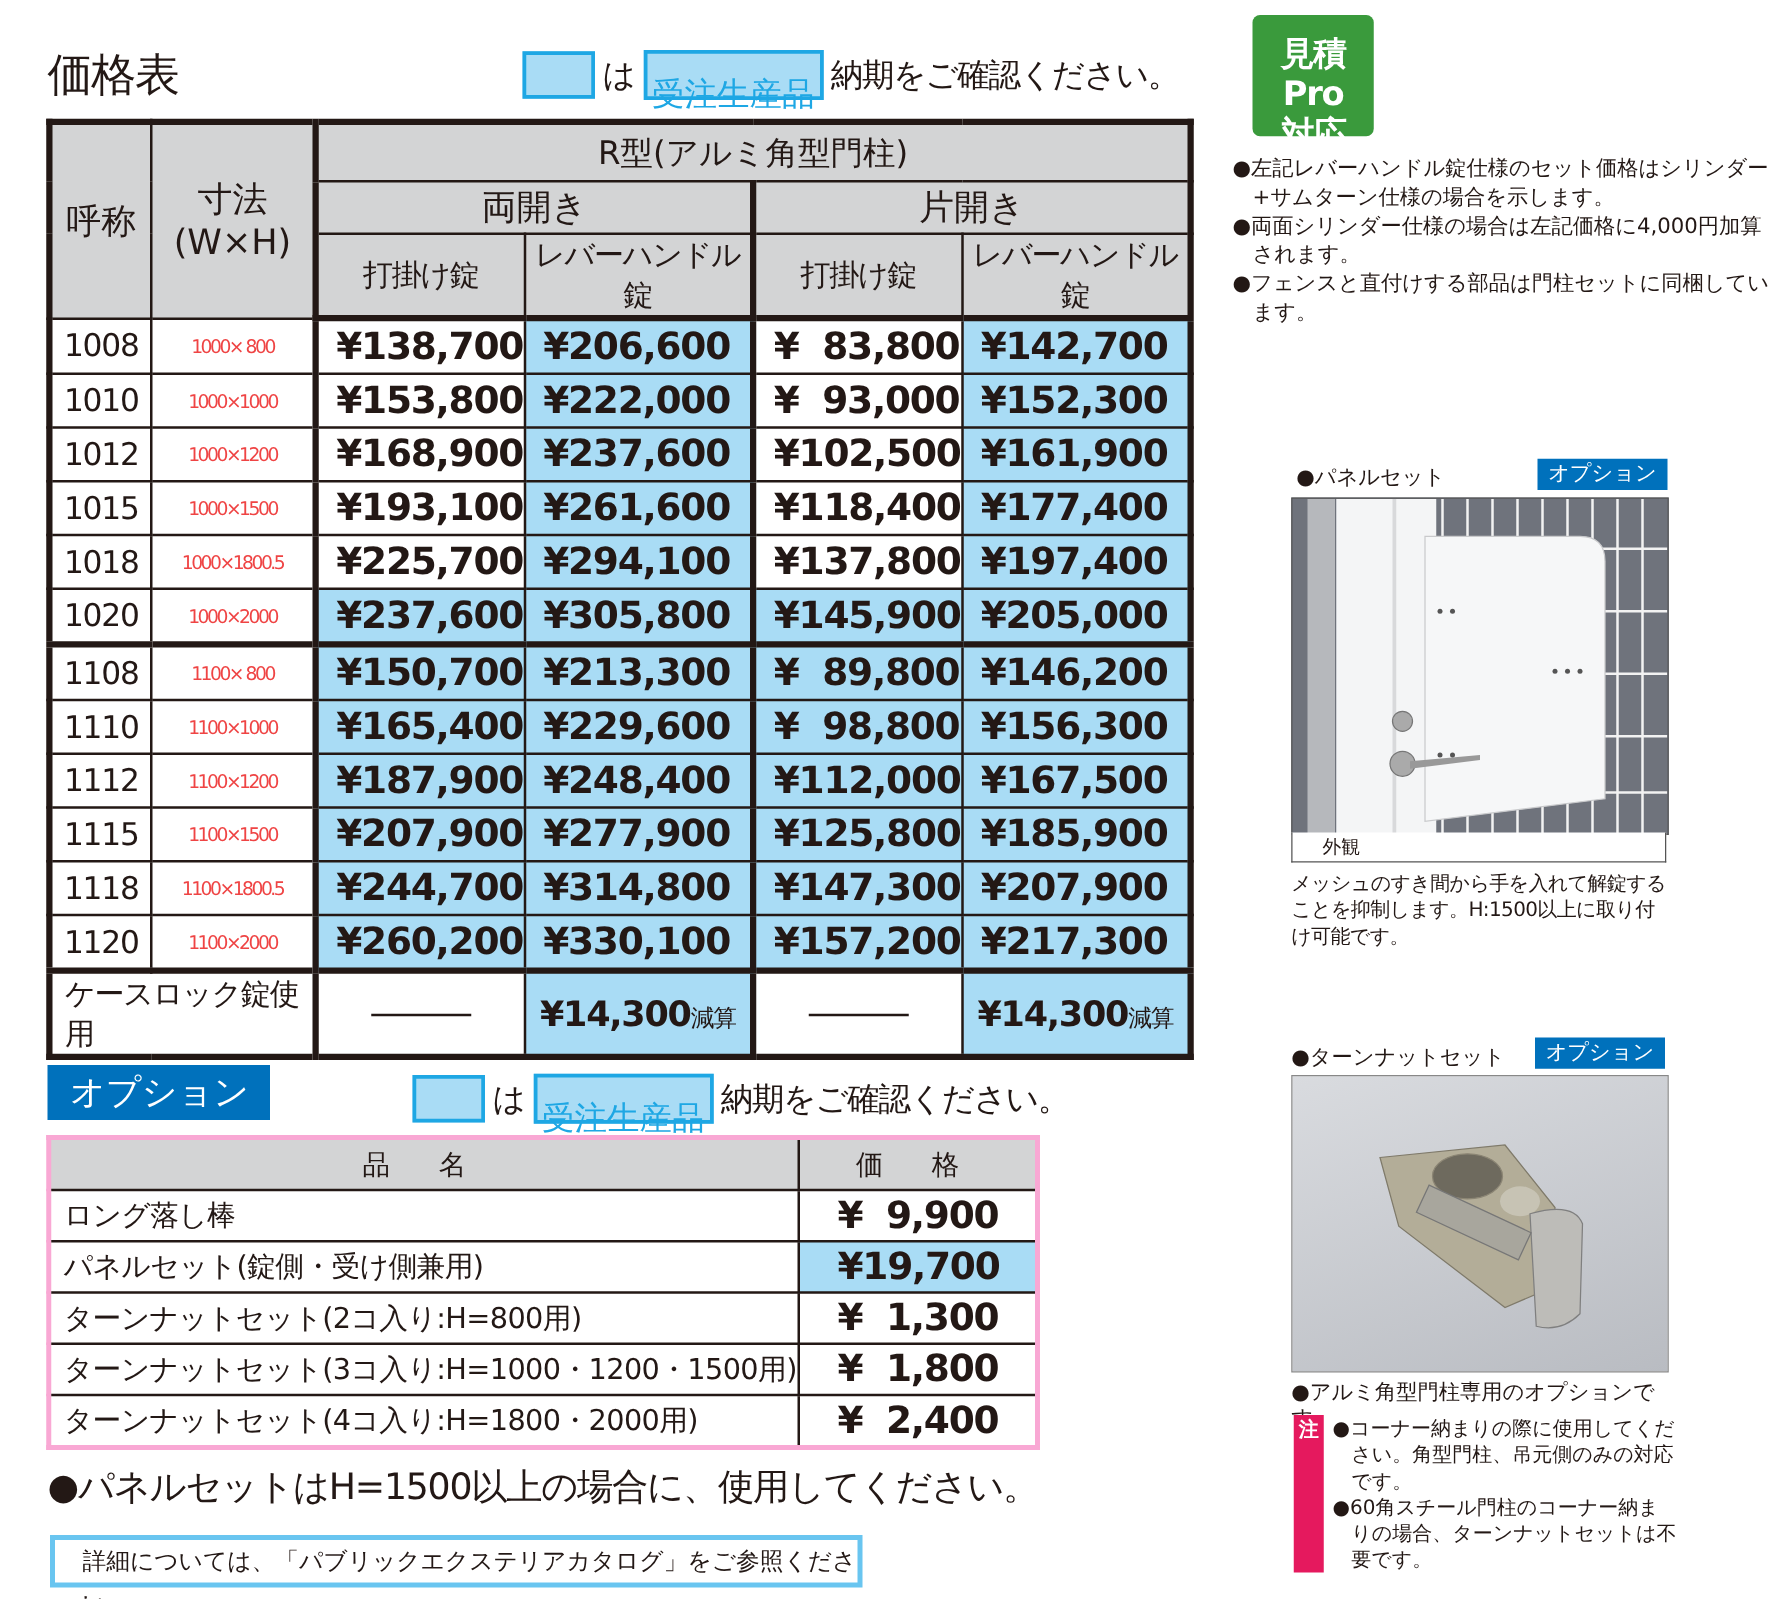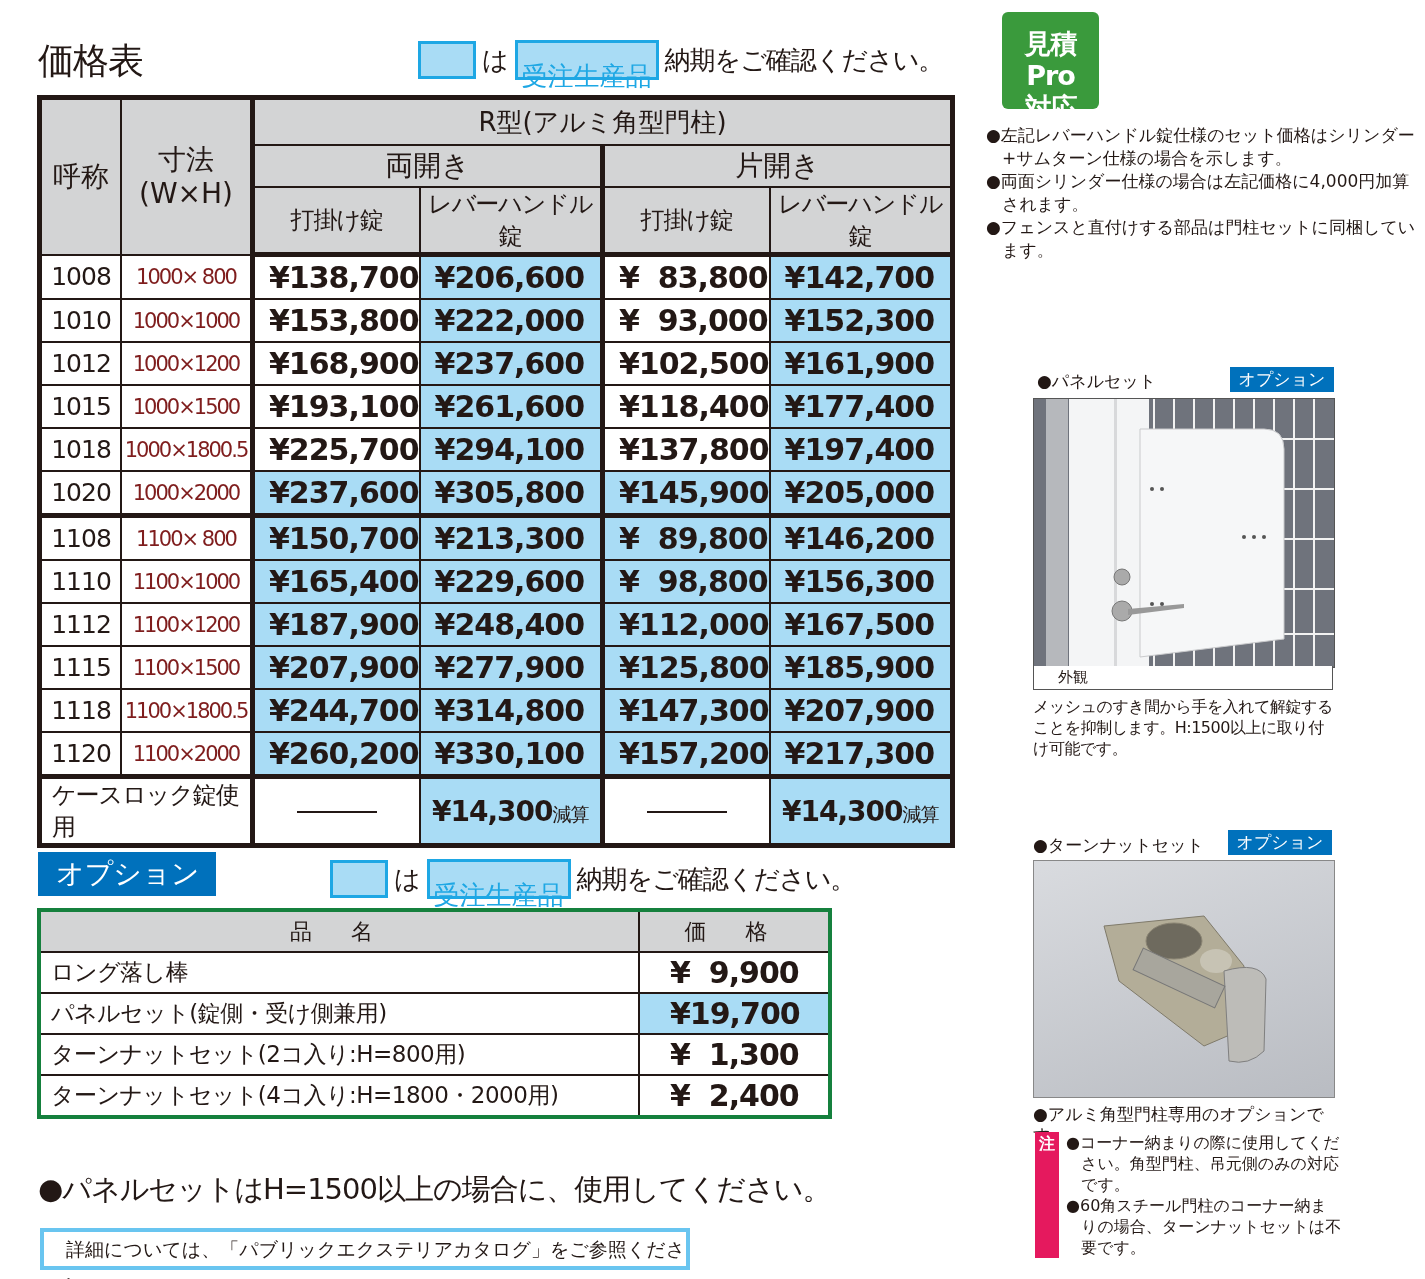--- a/index.html
+++ b/index.html
@@ -21,34 +21,34 @@
   .price-table td, .price-table th { border: 2px solid #231815; padding: 0; text-align: center; }
   .price-table th { background: #d3d4d5; font-weight: normal; }
   .price-table .h1 { height: 44px; font-size: 26px; }
   .price-table .h2 { height: 40px; font-size: 28px; }
   .price-table .h3 { height: 40px; font-size: 24px; letter-spacing: -1px; }
   .price-table .hcol { font-size: 28px; line-height: 34px; }
   .price-table thead tr:last-child th { border-bottom: 5px solid #231815; }
   .price-table .sep-thick { border-left: 5px solid #231815; }
   .price-table tbody td { height: 41px; }
   .price-table .code { width: 78px; font-size: 25px; letter-spacing: -1px; }
-  .price-table .size { width: 128px; font-size: 21px; letter-spacing: -2px; color: #7f1d1d; margin-left: 32px; }
+  .price-table .size { width: 128px; font-size: 15px; letter-spacing: -2px; color: #ef4444; margin-left: 32px; }
   .price-table .price { font-size: 30px; font-weight: bold; letter-spacing: -1px; text-align: left; padding-left: 14px; white-space: pre; }
   .price-table .blue { background: #a9dcf5; }
   .price-table tr.group-break td { border-top: 5px solid #231815; }
   .price-table tr.case td { border-top: 5px solid #231815; height: 40px; }
   .price-table .case-label { font-size: 24px; text-align: left; padding-left: 10px; letter-spacing: -1px; font-family: Liberation Mono, monospace; }
   .price-table .dash { display: inline-block; width: 80px; height: 2px; background: #231815; vertical-align: middle; }
   .price-table .deduct { font-size: 28px; font-weight: bold; letter-spacing: -1px; }
   .price-table .deduct small { font-size: 19px; font-weight: normal; }
 
   
   .opt-tag { left: 38px; top: 852px; width: 178px; height: 44px; background: #0071bc; color: #fff;
              font-size: 28px; line-height: 44px; padding-left: 18px; box-sizing: border-box; }
-  .opt-table { left: 37px; top: 908px; width: 795px; border: 4px solid #15803d; }
+  .opt-table { left: 37px; top: 908px; width: 795px; border: 4px solid #f9a8d4; }
   .opt-table td, .opt-table th { border: 2px solid #231815; padding: 0; height: 39px; }
   .opt-table th { background: #d3d4d5; font-weight: normal; font-size: 22px; letter-spacing: 16px; text-align: center; }
   .opt-table .name { font-size: 23px; padding-left: 10px; letter-spacing: -0.5px; }
   .opt-table .pr { width: 158px; font-size: 30px; font-weight: bold; text-align: left; padding-left: 30px; white-space: pre; letter-spacing: -1px; }
   .opt-table .blue { background: #a9dcf5; }
 
   .panel-note { left: 38px; top: 1170px; font-size: 29px; letter-spacing: -1px; }
   .catalog-box { left: 40px; top: 1228px; width: 650px; height: 42px; border: 4px solid #69c5f0; box-sizing: border-box;
                  font-size: 19px; line-height: 34px; padding-left: 22px; }
 
@@ -228,20 +228,24 @@
     <td class="name">ロング落し棒</td>
     <td class="pr">¥  9,900</td>
   </tr>
   <tr>
     <td class="name">パネルセット(錠側・受け側兼用)</td>
     <td class="pr blue">¥19,700</td>
   </tr>
   <tr>
     <td class="name">ターンナットセット(2コ入り:H=800用)</td>
     <td class="pr">¥  1,300</td>
+  </tr>
+  <tr>
+    <td class="name">ターンナットセット(3コ入り:H=1000・1200・1500用)</td>
+    <td class="pr">¥  1,800</td>
   </tr>
   <tr>
     <td class="name">ターンナットセット(4コ入り:H=1800・2000用)</td>
     <td class="pr">¥  2,400</td>
   </tr>
 </tbody>
   </table>
 
 <div class="abs panel-note">●パネルセットはH=1500以上の場合に、使用してください。</div>
 <div class="abs catalog-box">詳細については、「パブリックエクステリアカタログ」をご参照ください。</div>

